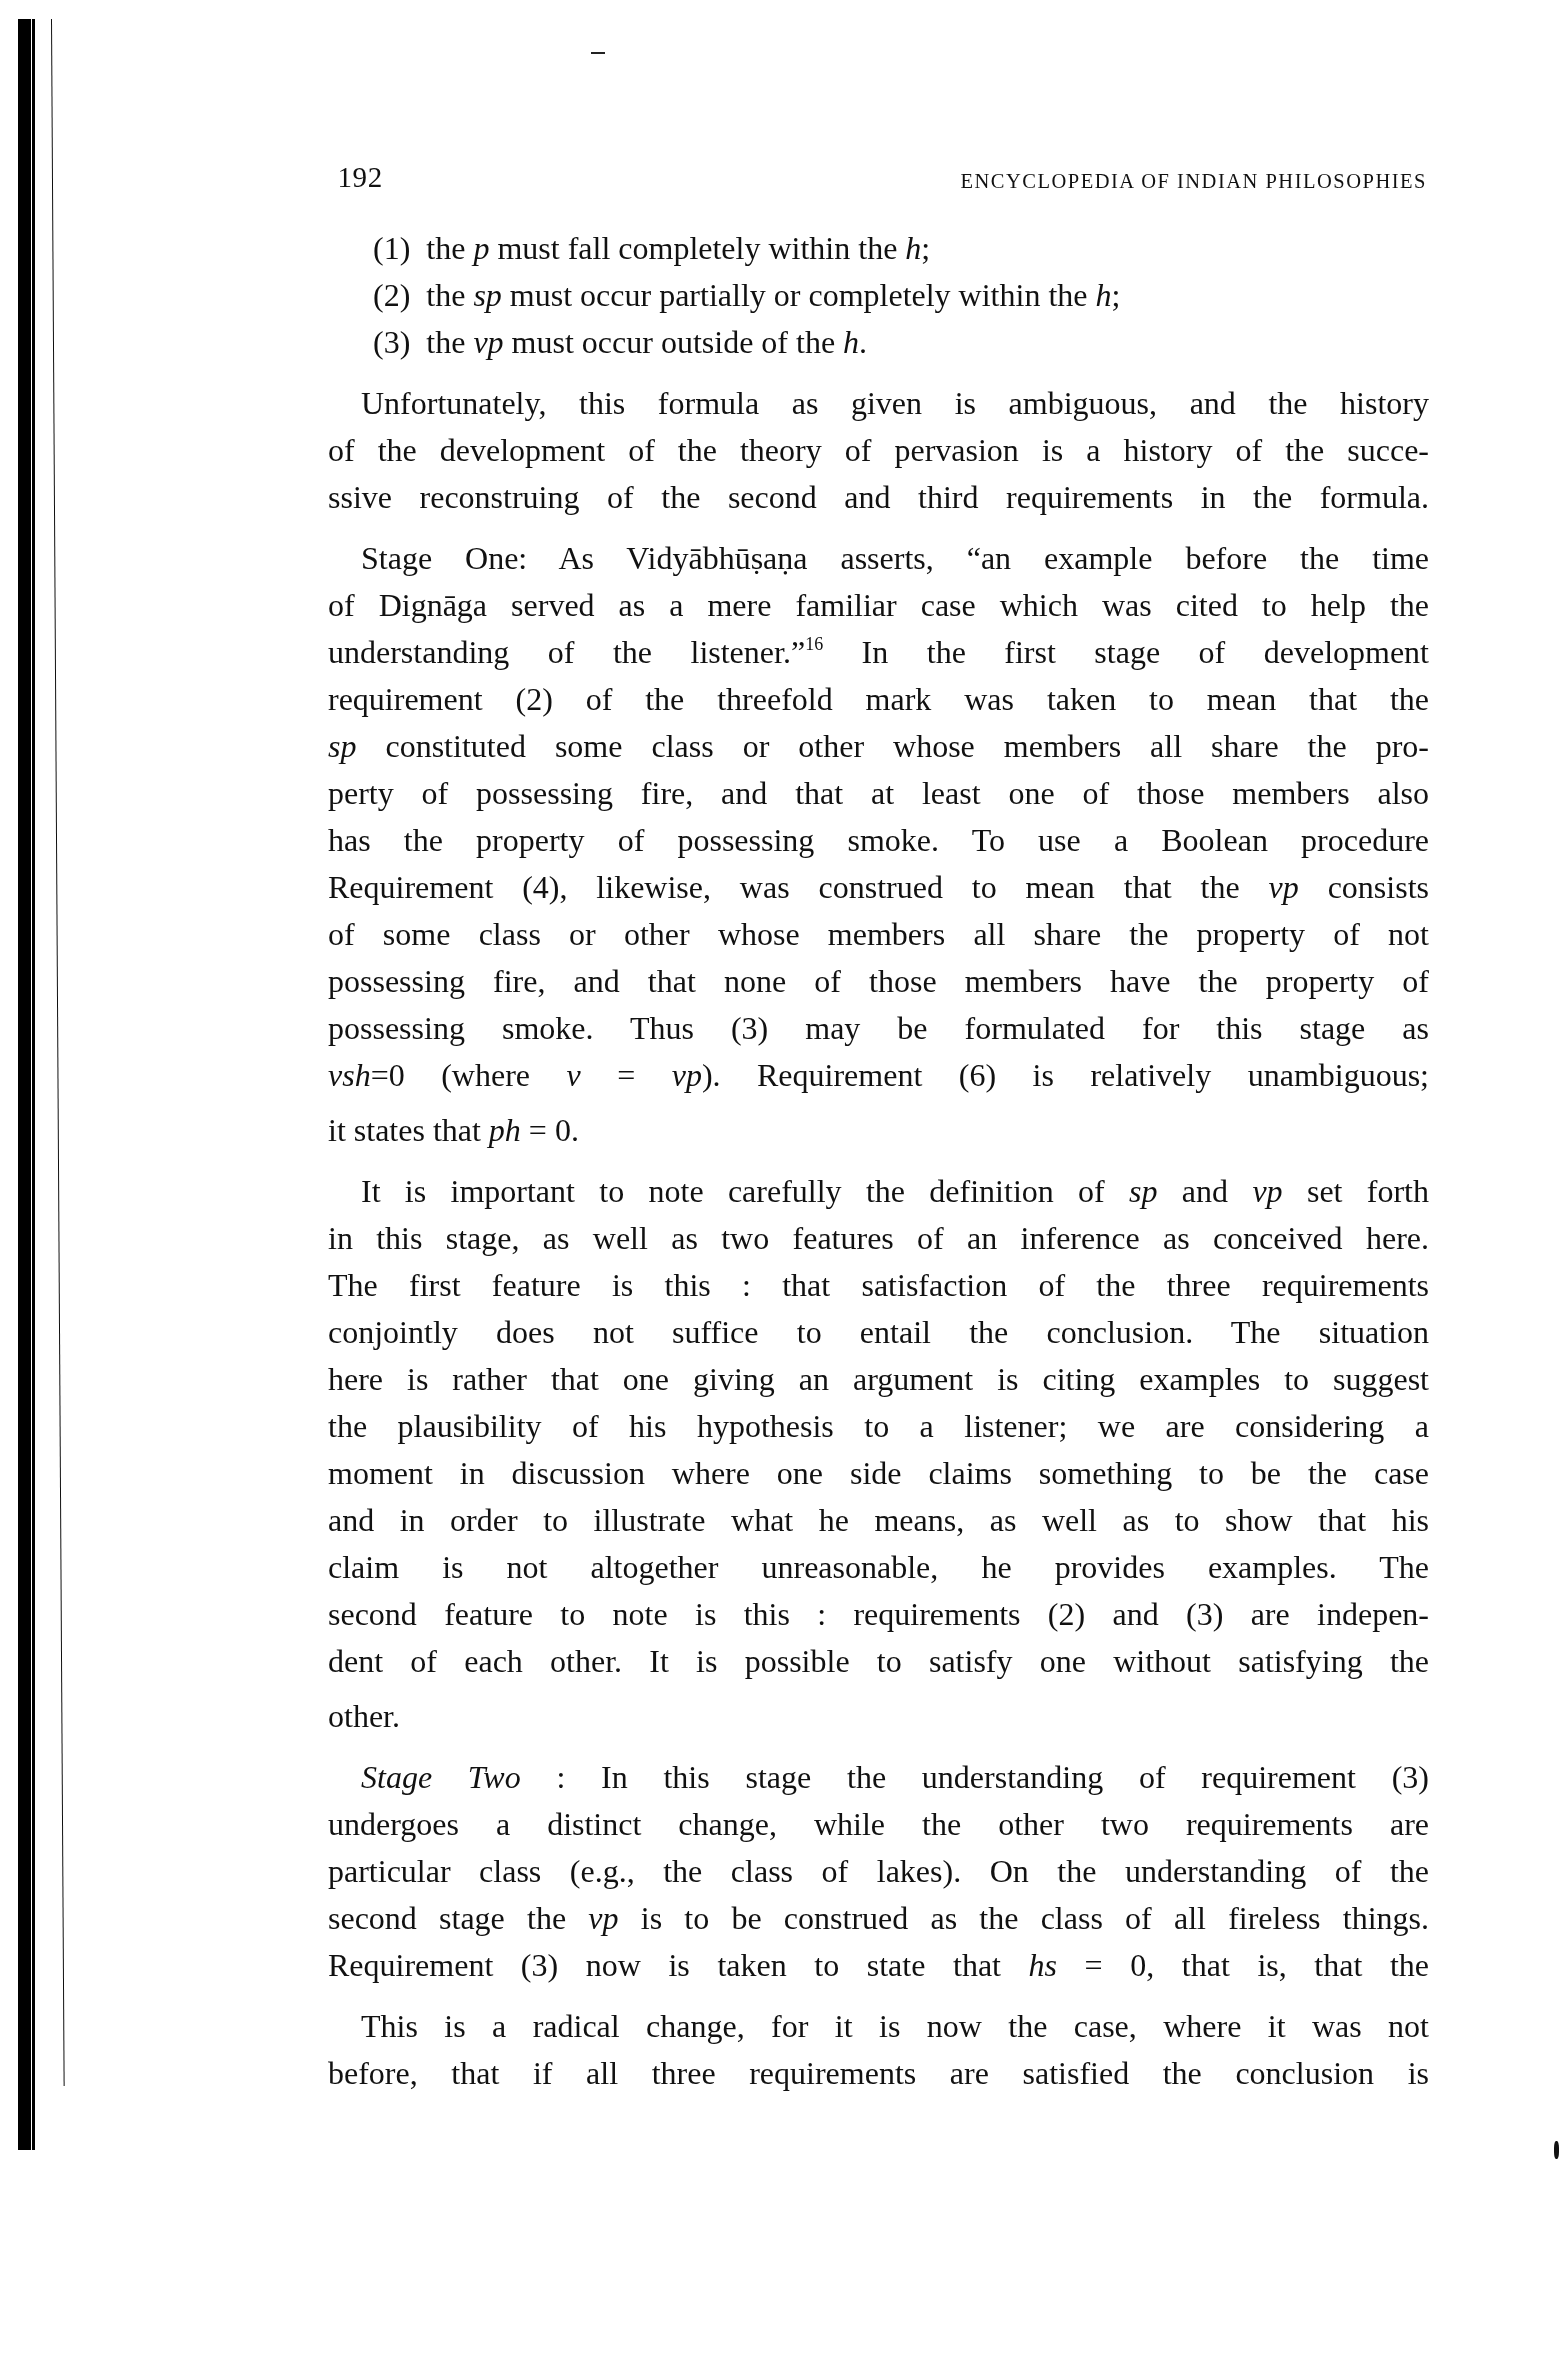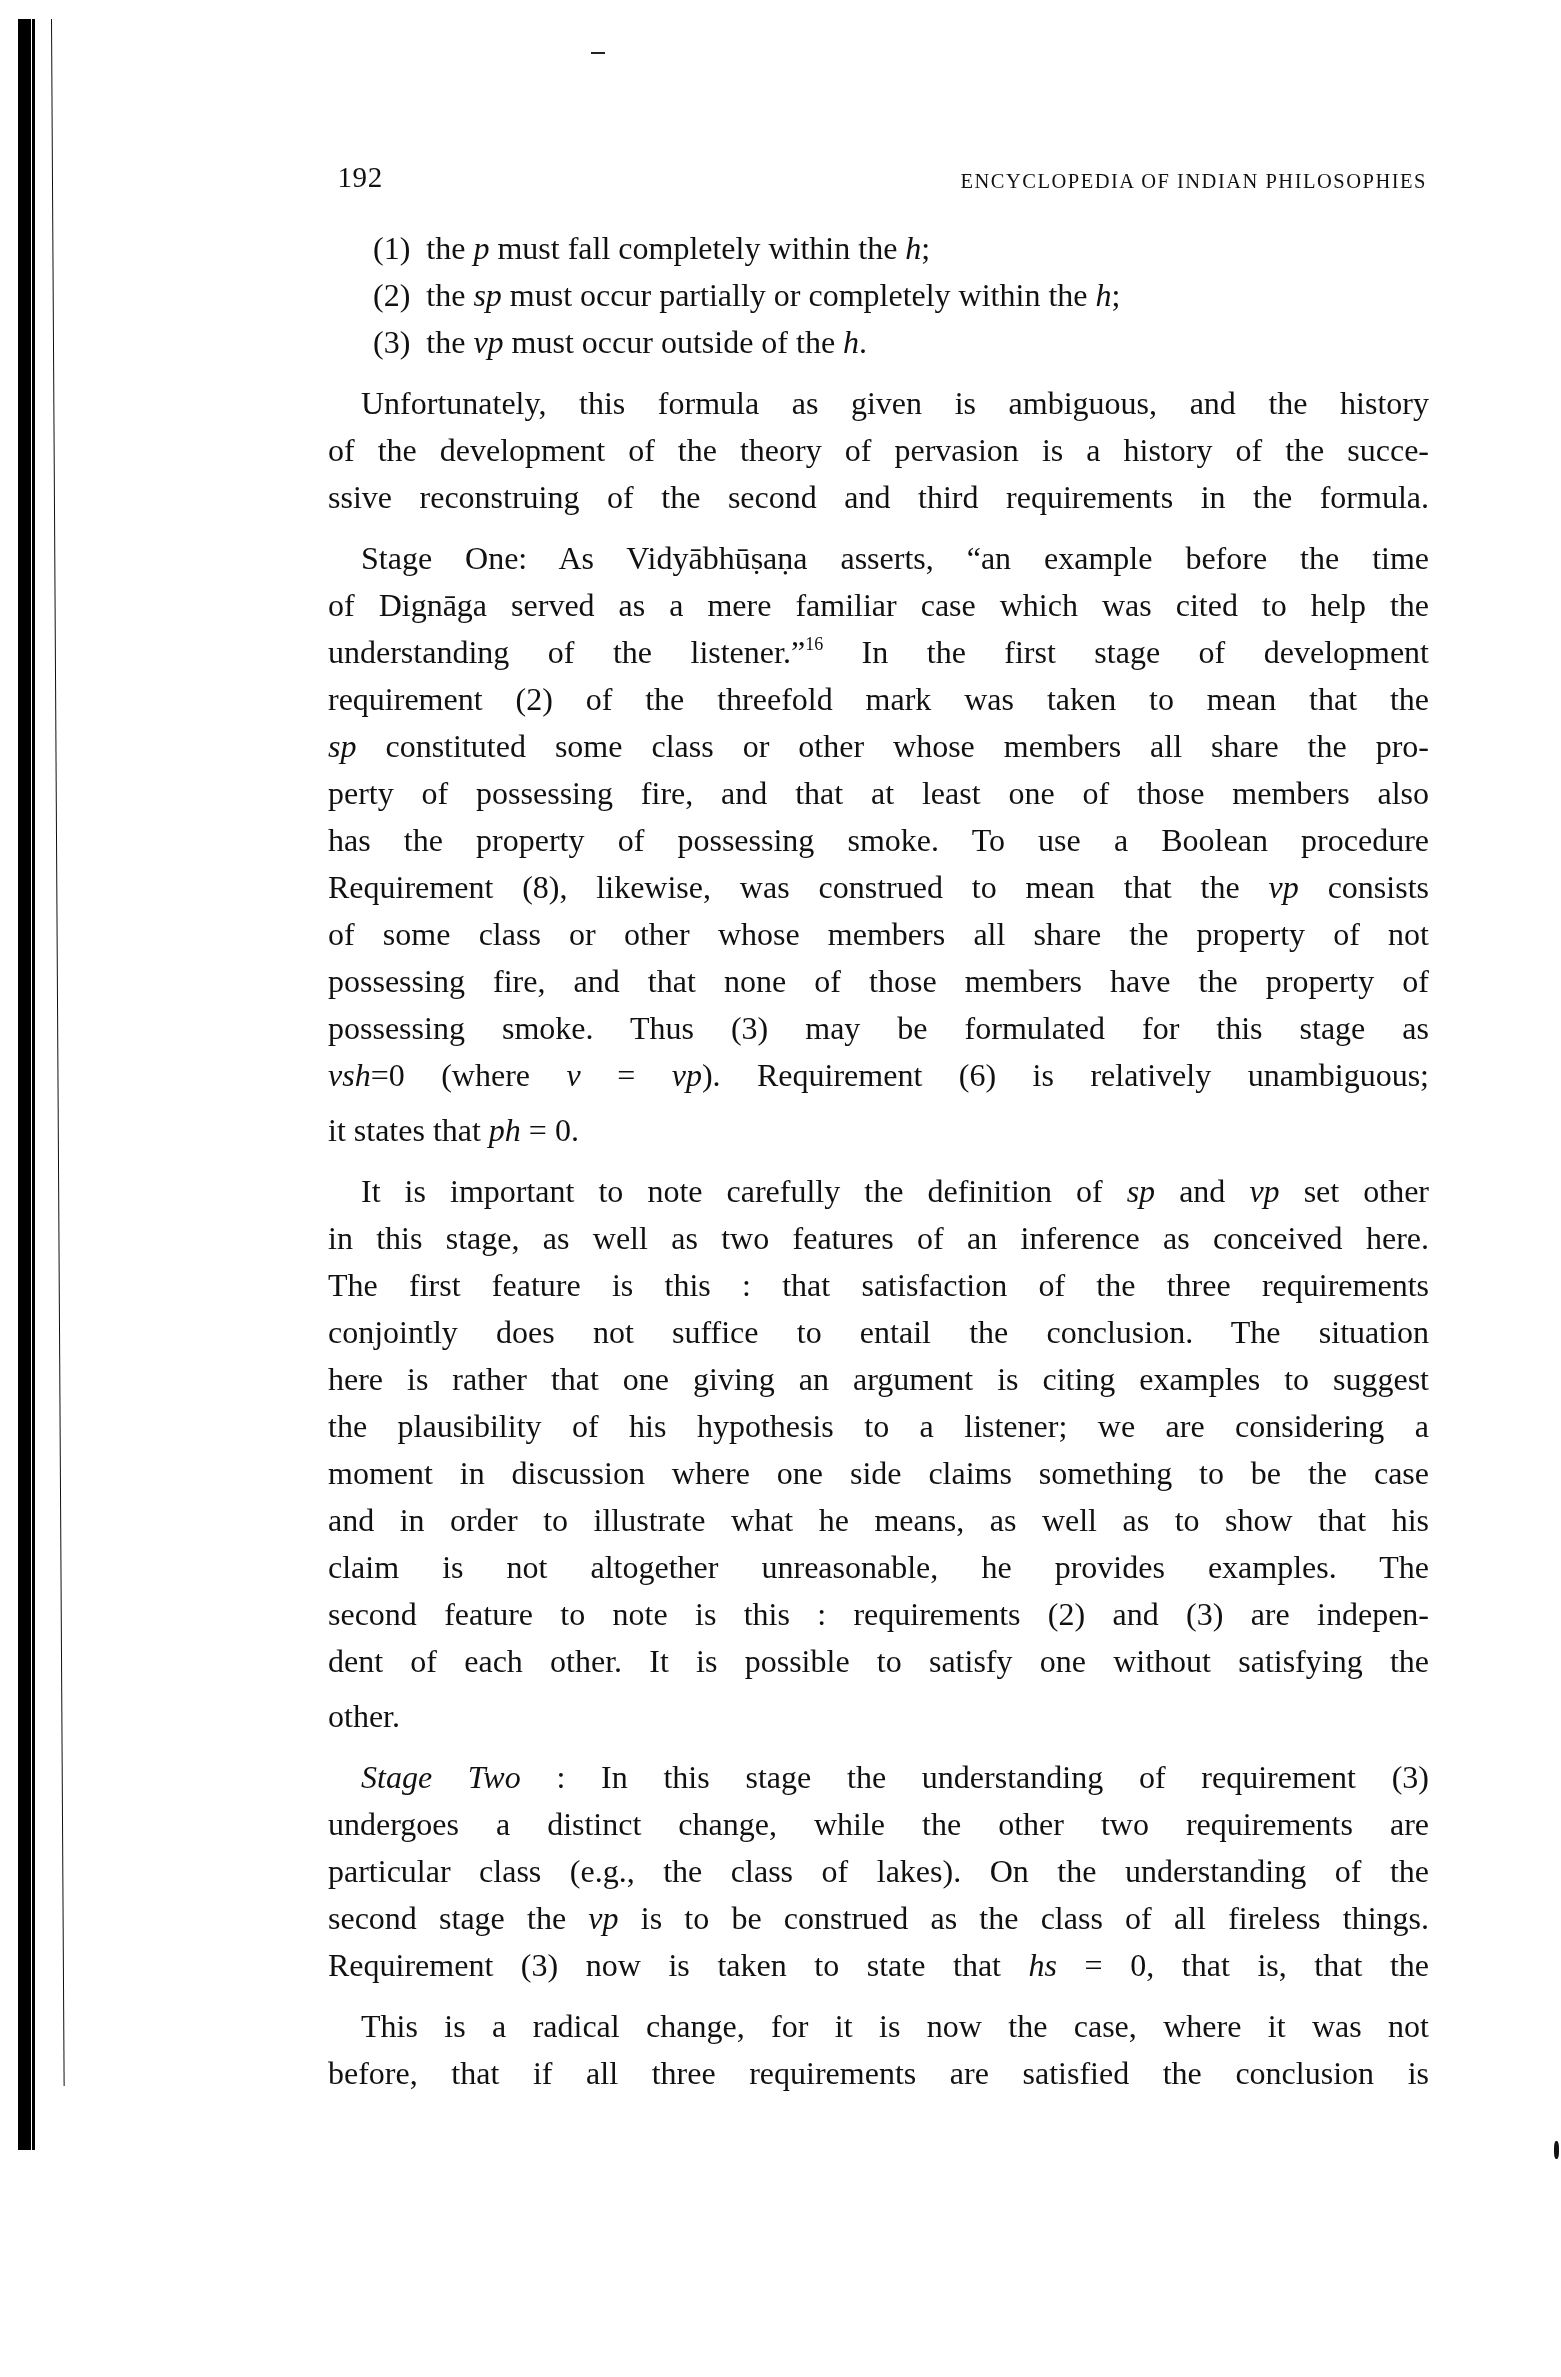--- a/index.html
+++ b/index.html
@@ -74,32 +74,32 @@
   <div class="gap"></div>
 
   <div>
     <div class="line indent">Stage One: As Vidyābhūṣaṇa asserts, “an example before the time</div>
     <div class="line">of Dignāga served as a mere familiar case which was cited to help the</div>
     <div class="line"><span>understanding of the listener.”</span><sup>16</sup><span> In the first stage of development</span></div>
     <div class="line">requirement (2) of the threefold mark was taken to mean that the</div>
     <div class="line"><span class="it">sp</span><span> constituted some class or other whose members all share the pro-</span></div>
     <div class="line">perty of possessing fire, and that at least one of those members also</div>
     <div class="line">has the property of possessing smoke. To use a Boolean procedure</div>
-    <div class="line"><span>Requirement (8), likewise, was construed to mean that the </span><span class="it">vp</span><span> consists</span></div>
+    <div class="line"><span>Requirement (4), likewise, was construed to mean that the </span><span class="it">vp</span><span> consists</span></div>
     <div class="line">of some class or other whose members all share the property of not</div>
     <div class="line">possessing fire, and that none of those members have the property of</div>
     <div class="line">possessing smoke. Thus (3) may be formulated for this stage as</div>
     <div class="line"><span class="it">vsh</span><span>=0 (where </span><span class="it">v</span><span> = </span><span class="it">vp</span><span>). Requirement (6) is relatively unambiguous;</span></div>
     <div class="line last"><span>it states that </span><span class="it">ph</span><span> = 0.</span></div>
   </div>
 
   <div class="gap"></div>
 
   <div>
-    <div class="line indent"><span>It is important to note carefully the definition of </span><span class="it">sp</span><span> and </span><span class="it">vp</span><span> set other</span></div>
+    <div class="line indent"><span>It is important to note carefully the definition of </span><span class="it">sp</span><span> and </span><span class="it">vp</span><span> set forth</span></div>
     <div class="line">in this stage, as well as two features of an inference as conceived here.</div>
     <div class="line">The first feature is this : that satisfaction of the three requirements</div>
     <div class="line">conjointly does not suffice to entail the conclusion. The situation</div>
     <div class="line">here is rather that one giving an argument is citing examples to suggest</div>
     <div class="line">the plausibility of his hypothesis to a listener; we are considering a</div>
     <div class="line">moment in discussion where one side claims something to be the case</div>
     <div class="line">and in order to illustrate what he means, as well as to show that his</div>
     <div class="line">claim is not altogether unreasonable, he provides examples. The</div>
     <div class="line">second feature to note is this : requirements (2) and (3) are indepen-</div>
     <div class="line">dent of each other. It is possible to satisfy one without satisfying the</div>

